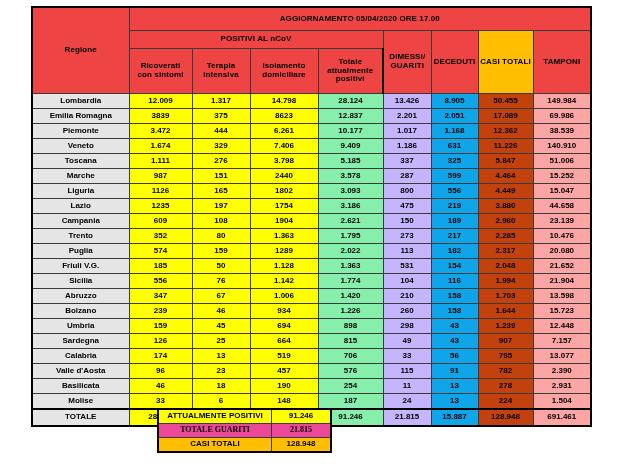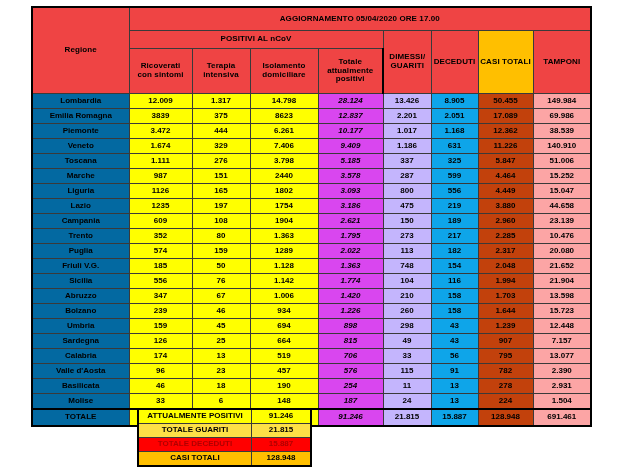--- a/index.html
+++ b/index.html
@@ -97,57 +97,58 @@
   .sub-line { display: block; }
 
   
   tr.datarow td { height: 14px; }
   tr.totalrow td {
     height: 15px;
     border-top: 2px solid #000;
     border-bottom: 2px solid #000;
   }
   td.region {
-    background: #0369a1;
+    background: #e5e5e5;
     font-size: 8px;
     border-left: 2px solid #000;
     border-right: 2px solid #000;
   }
   td.yellow   { background: #ffff00; color: #000; }
-  td.yellowtot{ background: #d946ef; color: #000; border-left: 2px solid #000; border-right: 2px solid #000; font-style: italic; }
+  td.yellowtot{ background: #86efac; color: #000; border-left: 2px solid #000; border-right: 2px solid #000; }
   td.green    { background: #c4b5fd; color: #000; border-left: 2px solid #000; }
   td.red      { background: #0ea5e9; color: #b00000; }
   td.orange   { background: #c2410c; color: #000; border-left: 2px solid #000; }
   td.grey     { background: #fca5a5; color: #000; border-left: 2px solid #000; border-right: 2px solid #000; }
 
   
   #summary-wrap {
     position: absolute;
     left: 137px;
     top: 408px;
   }
   table.summary {
     border-collapse: collapse;
     table-layout: fixed;
     border: 2px solid #000;
+    margin-left: 20px;
   }
   table.summary td {
     border: 1px solid #3a3a3a;
     font-size: 8px;
     font-weight: bold;
     text-align: center;
     height: 13px;
     padding: 0;
     line-height: 1.1;
     white-space: nowrap;
   }
   td.sum-label { width: 112px; }
   td.sum-value { width: 58px; border-left: 2px solid #000; }
   .s-yellow { background: #ffff00; color: #000; }
-  .s-green  { background: #fde047; color: #000; }
+  .s-green  { background: #ec4899; color: #000; font-family: Liberation Serif, serif; }
   .s-red    { background: #ff0000; color: #b00000; }
   .s-orange { background: #ffbf00; color: #000; }
 </style>
 </head>
 <body>
 
 <div id="table-wrap">
   <table class="covid">
     <colgroup>
       <col style="width:97px">
@@ -316,21 +317,21 @@
           <td class="red">182</td>
           <td class="orange">2.317</td>
           <td class="grey">20.080</td>
         </tr>
         <tr class="datarow">
           <td class="region">Friuli V.G.</td>
           <td class="yellow">185</td>
           <td class="yellow">50</td>
           <td class="yellow">1.128</td>
           <td class="yellowtot">1.363</td>
-          <td class="green">748</td>
+          <td class="green">531</td>
           <td class="red">154</td>
           <td class="orange">2.048</td>
           <td class="grey">21.652</td>
         </tr>
         <tr class="datarow">
           <td class="region">Sicilia</td>
           <td class="yellow">556</td>
           <td class="yellow">76</td>
           <td class="yellow">1.142</td>
           <td class="yellowtot">1.774</td>
@@ -447,22 +448,18 @@
     <tbody id="summary-body">
         <tr>
           <td class="sum-label s-yellow">ATTUALMENTE POSITIVI</td>
           <td class="sum-value s-yellow">91.246</td>
         </tr>
         <tr>
           <td class="sum-label s-green">TOTALE GUARITI</td>
           <td class="sum-value s-green">21.815</td>
         </tr>
         <tr>
-          <td class="sum-label s-red">TOTALE DECEDUTI</td>
-          <td class="sum-value s-red">15.887</td>
-        </tr>
-        <tr>
           <td class="sum-label s-orange">CASI TOTALI</td>
           <td class="sum-value s-orange">128.948</td>
         </tr>
       </tbody>
   </table>
 </div>
 
 </body></html>

